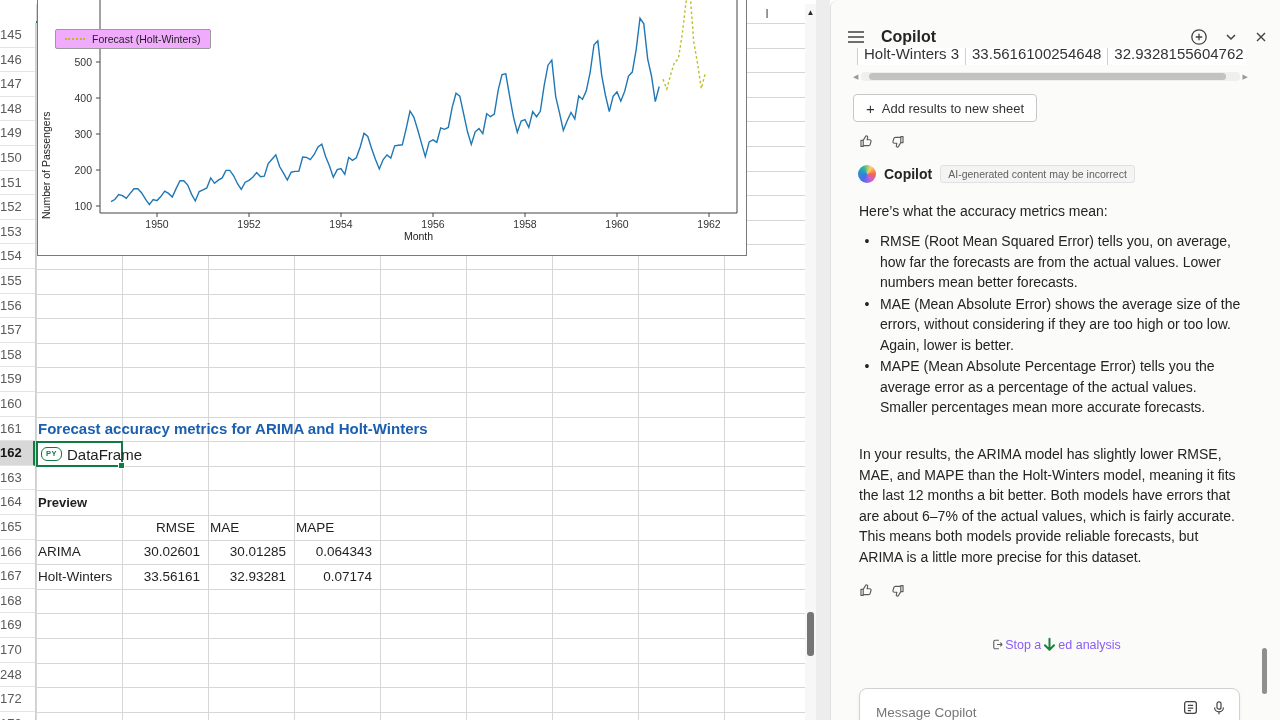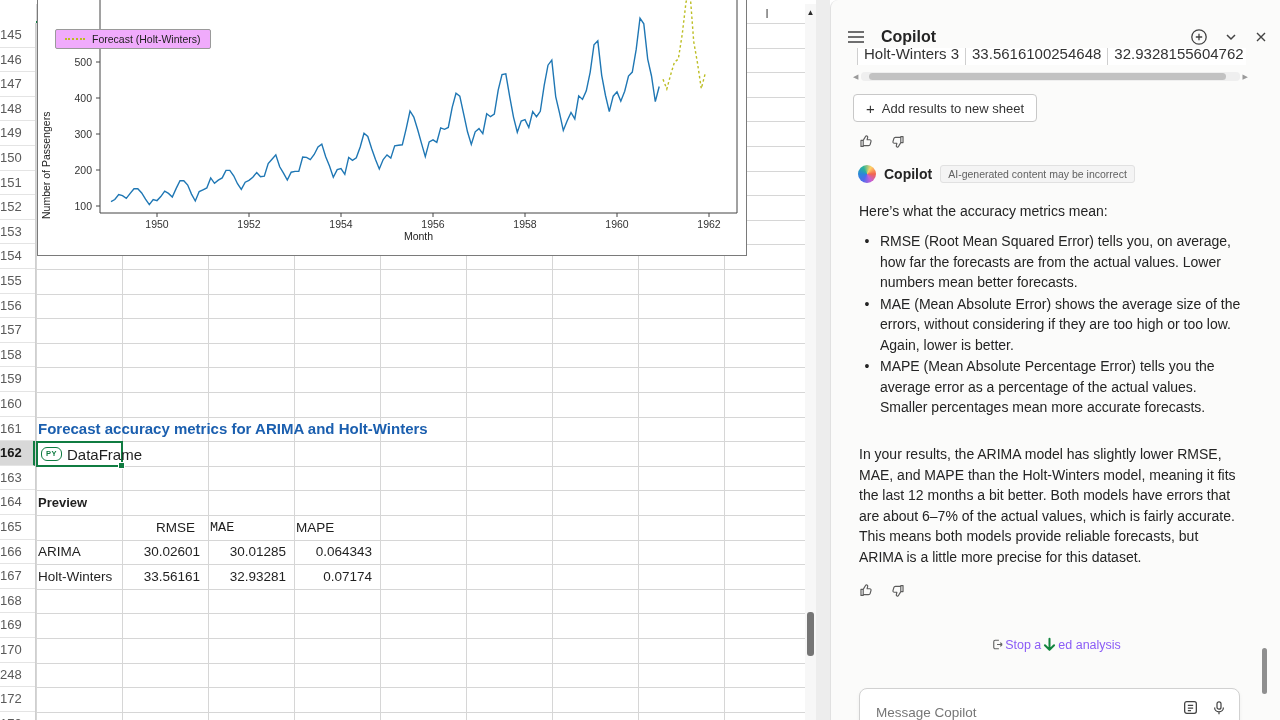--- a/index.html
+++ b/index.html
@@ -207,21 +207,21 @@
 
   <div id="sel162">
     <span class="pybadge">PY</span>
     <span class="dfname">DataFrame</span>
     <span class="fillhandle"></span>
   </div>
 
   <div class="celltext" id="prev164">Preview</div>
 
   <div class="celltext" style="left:124px;top:515px;margin-left:32px;">RMSE</div>
-  <div class="celltext" style="left:210px;top:515px;font-family:Liberation Mono, monospace;">MAE</div>
+  <div class="celltext" style="left:210px;top:515px;">MAE</div>
   <div class="celltext" style="left:296px;top:515px;">MAPE</div>
 
   <div class="celltext" style="left:38px;top:539px;">ARIMA</div>
   <div class="celltext num" style="left:123px;top:539px;">30.02601</div>
   <div class="celltext num" style="left:209px;top:539px;">30.01285</div>
   <div class="celltext num" style="left:295px;top:539px;">0.064343</div>
 
   <div class="celltext" style="left:38px;top:564px;width:83px;overflow:hidden;">Holt-Winters</div>
   <div class="celltext num" style="left:123px;top:564px;">33.56161</div>
   <div class="celltext num" style="left:209px;top:564px;">32.93281</div>

